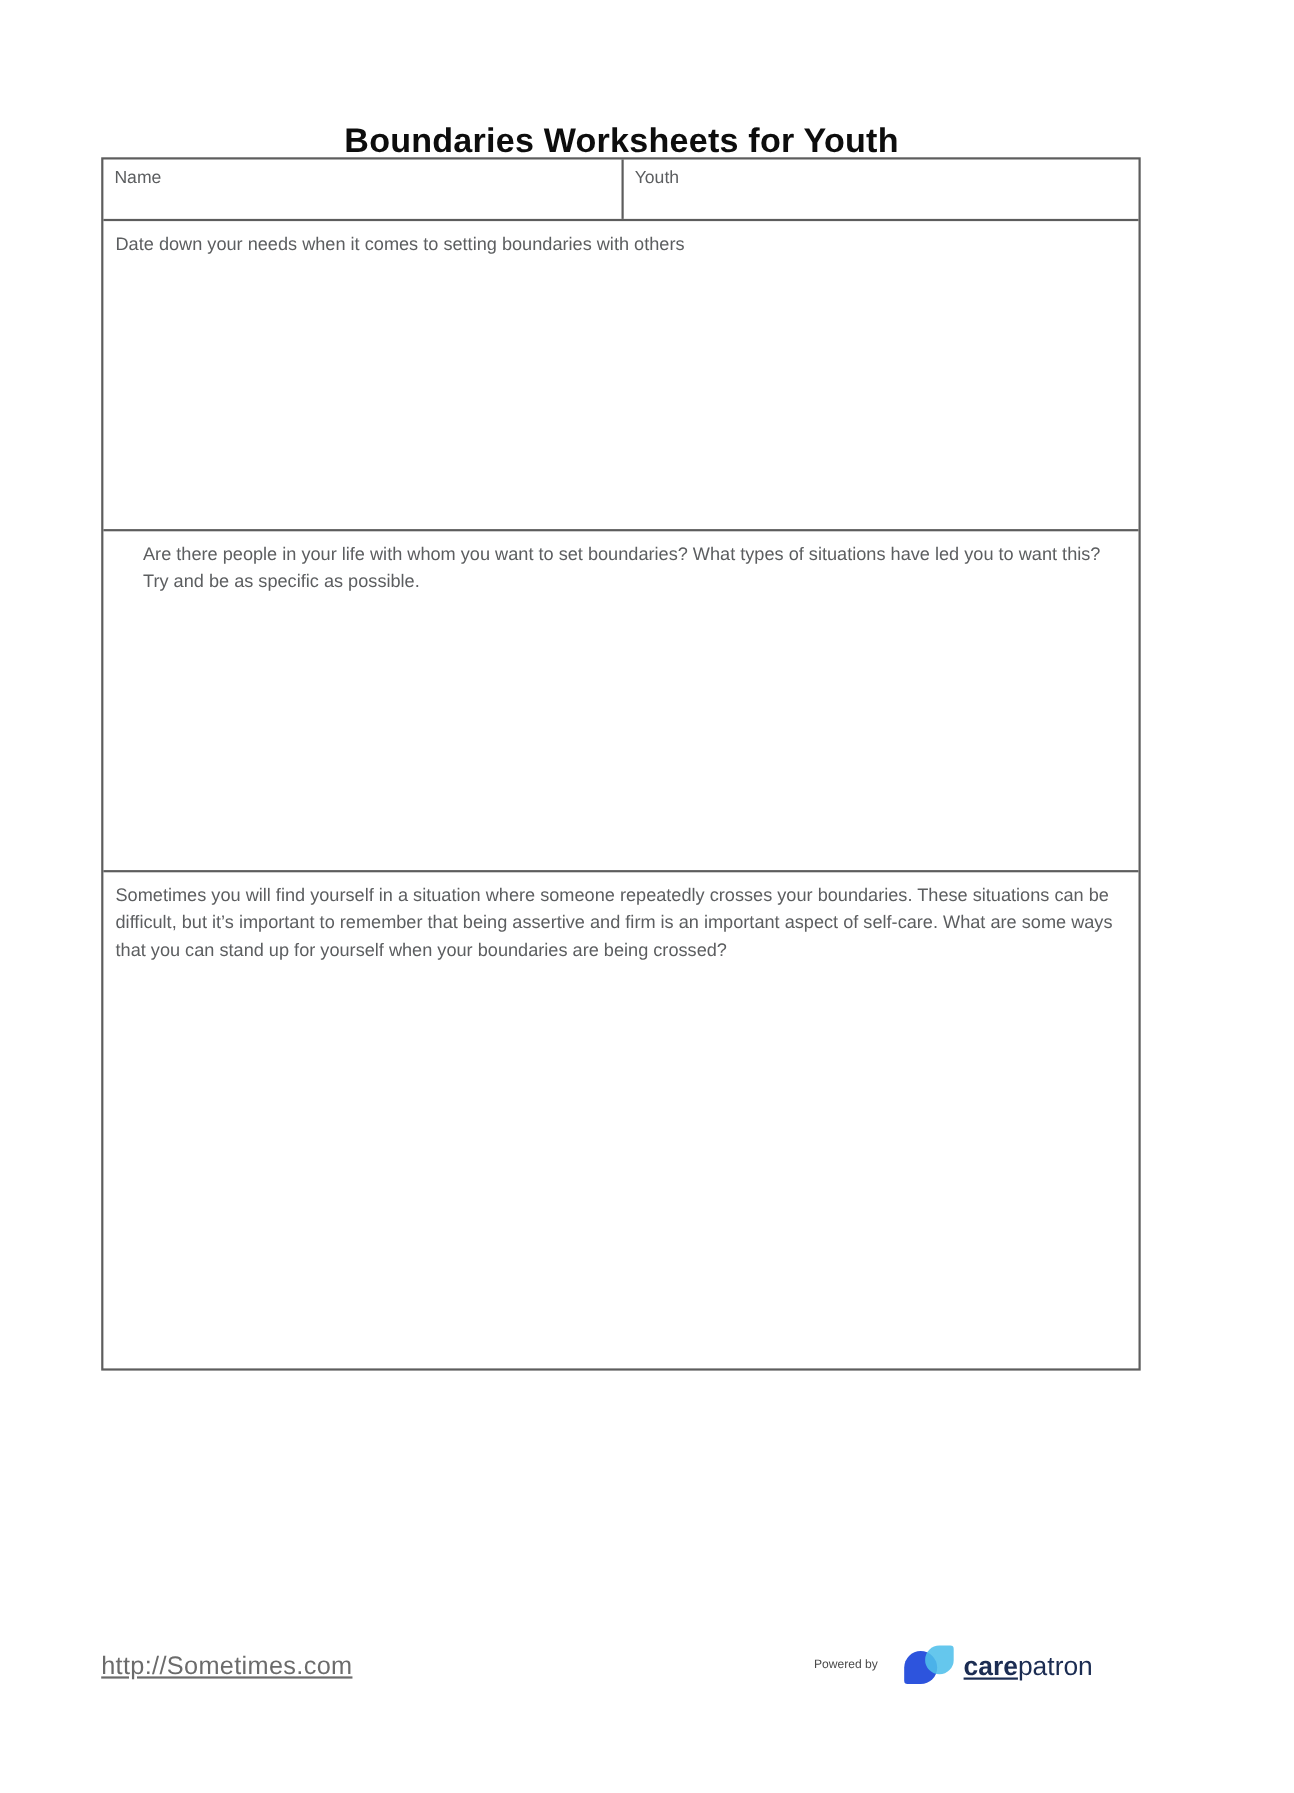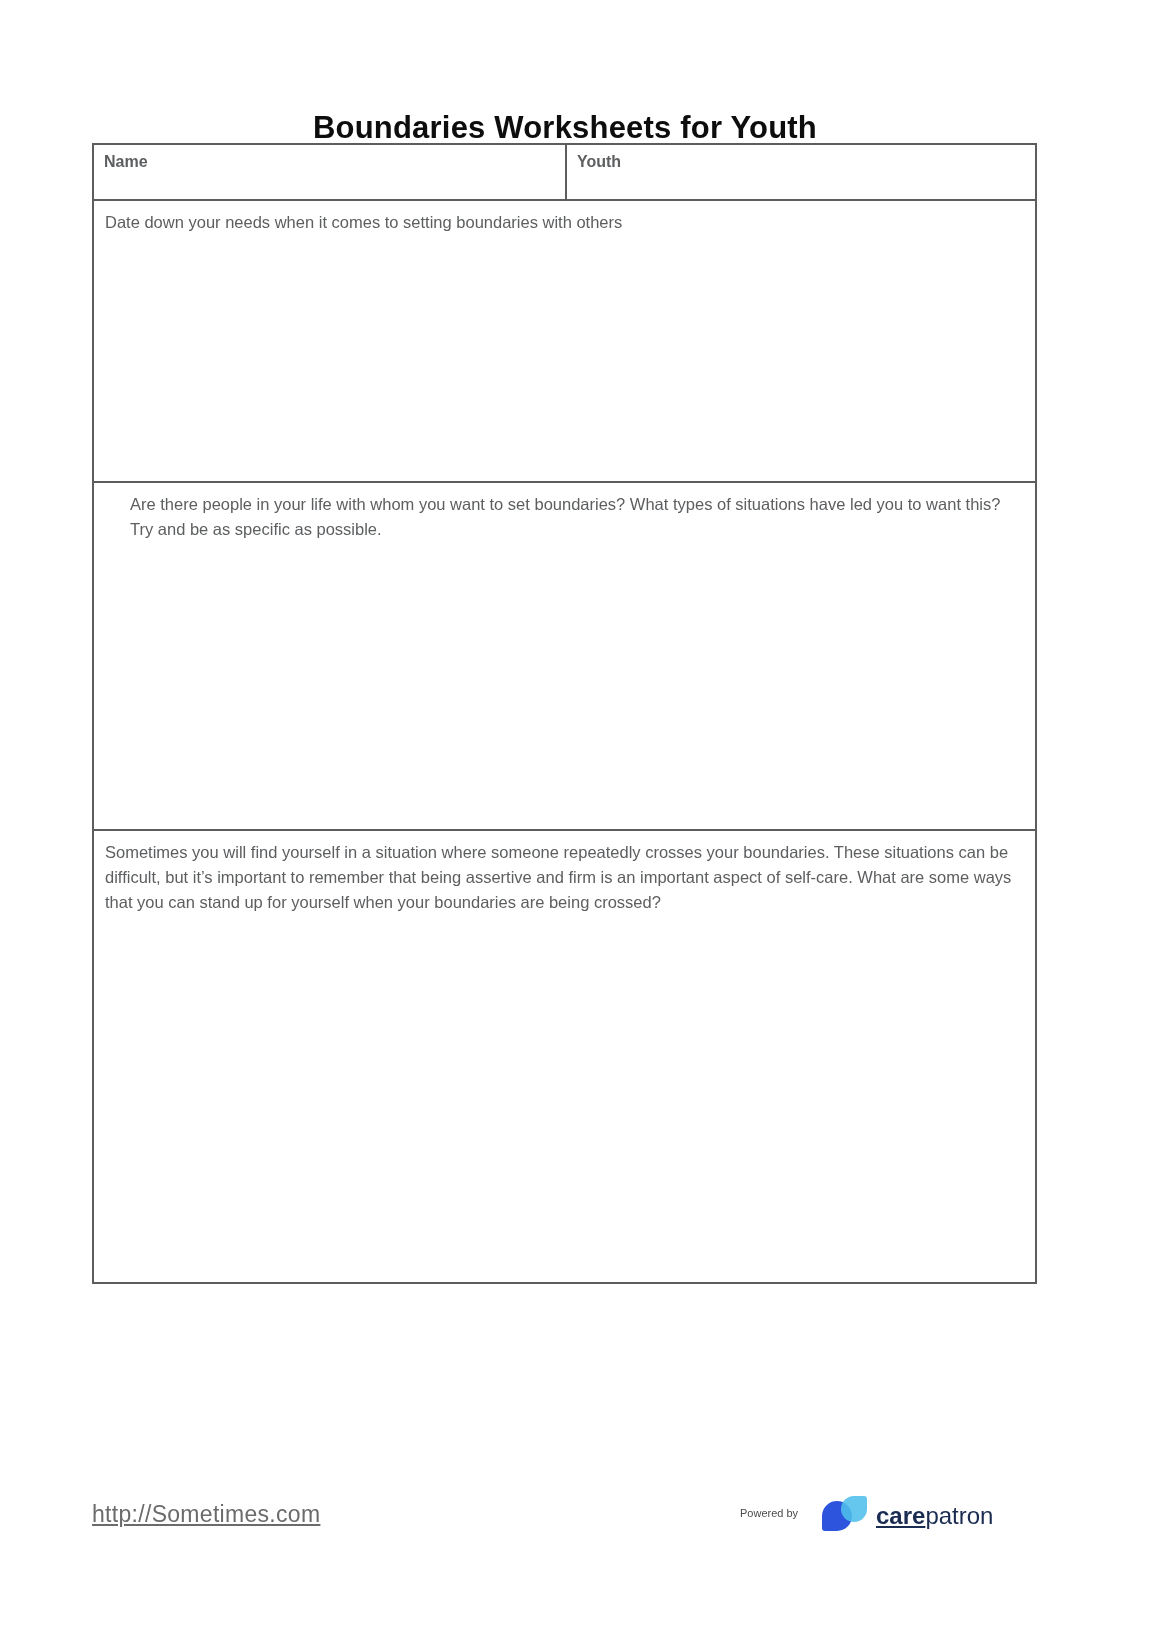--- a/index.html
+++ b/index.html
@@ -36,36 +36,35 @@
     background: #ffffff;
   }
   .header-row {
     display: flex;
     height: 54px;
   }
   .cell {
     padding: 8px 10px;
     color: #5c5e60;
     font-size: 16px;
-    font-weight: bold;
   }
   .name-cell {
     width: 473px;
     border-right: 2px solid #5d5d5d;
   }
   .date-cell { flex: 1; }
   .q-box {
     border-top: 2px solid #5d5d5d;
     padding: 9px 11px;
     color: #5c5e60;
     font-size: 16.5px;
     line-height: 25px;
   }
   .q-box-1 { height: 282px; }
-  .q-box-2 { height: 348px; padding-left: 36px; }
+  .q-box-2 { height: 310px; padding-left: 36px; }
   .q-box-3 { height: 307px; }
   .q-box-4 { height: 453px; }
   .footer-link {
     position: absolute;
     left: 92px;
     top: 1501px;
     font-size: 23px;
     color: #6b6b6b;
     text-decoration: underline;
     letter-spacing: 0.3px;

